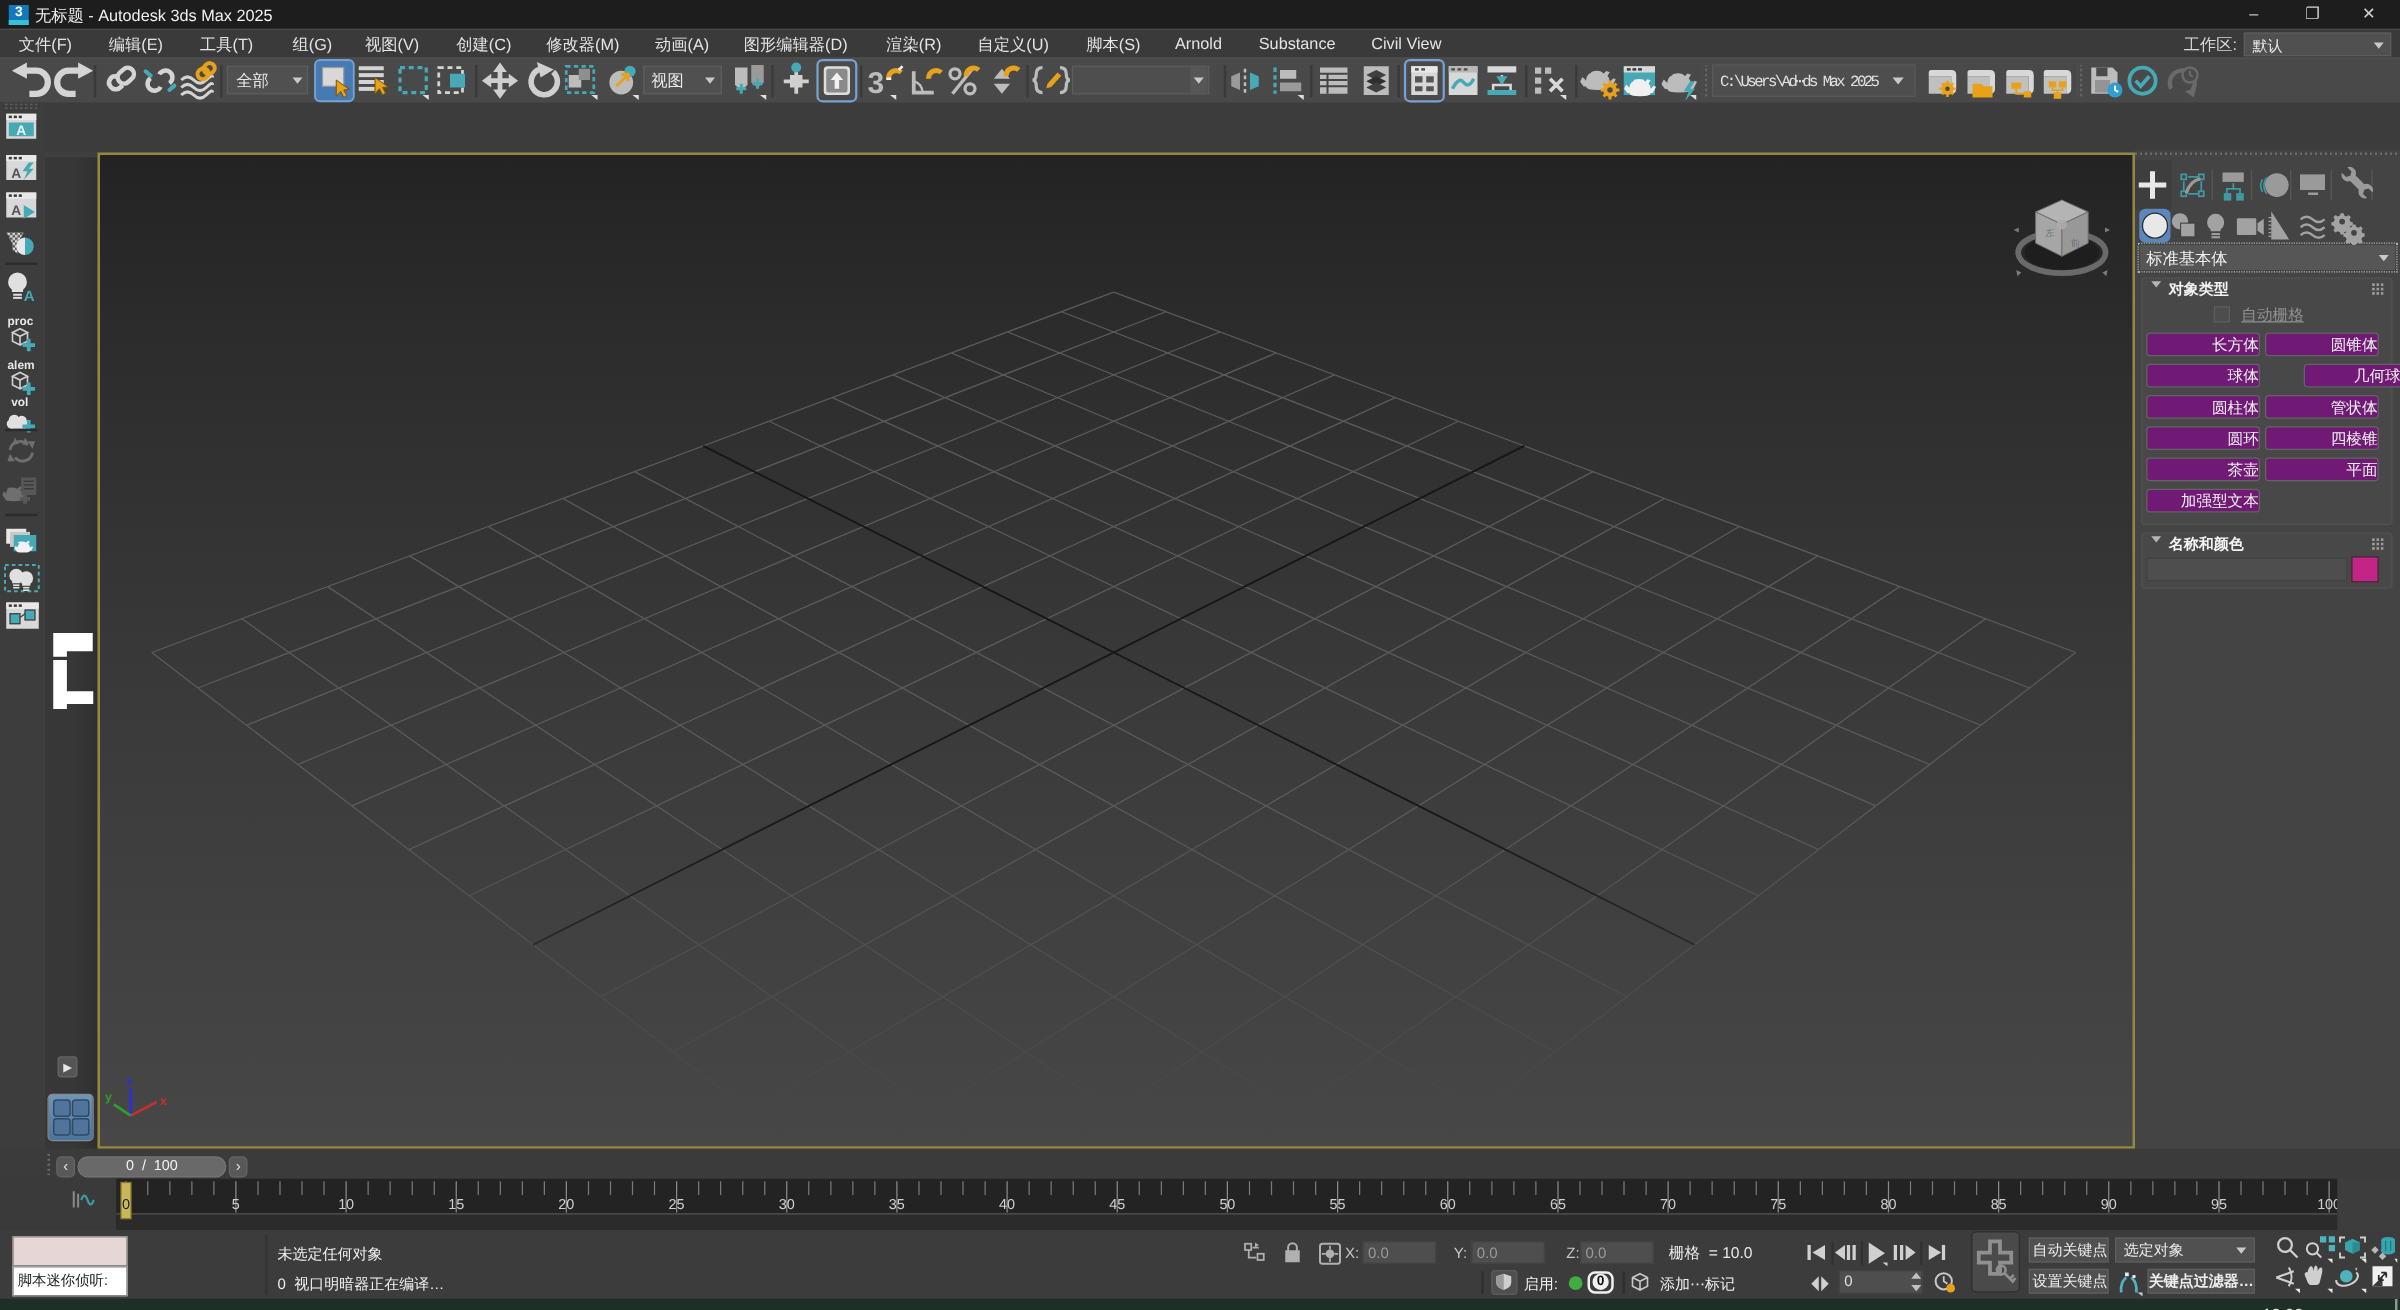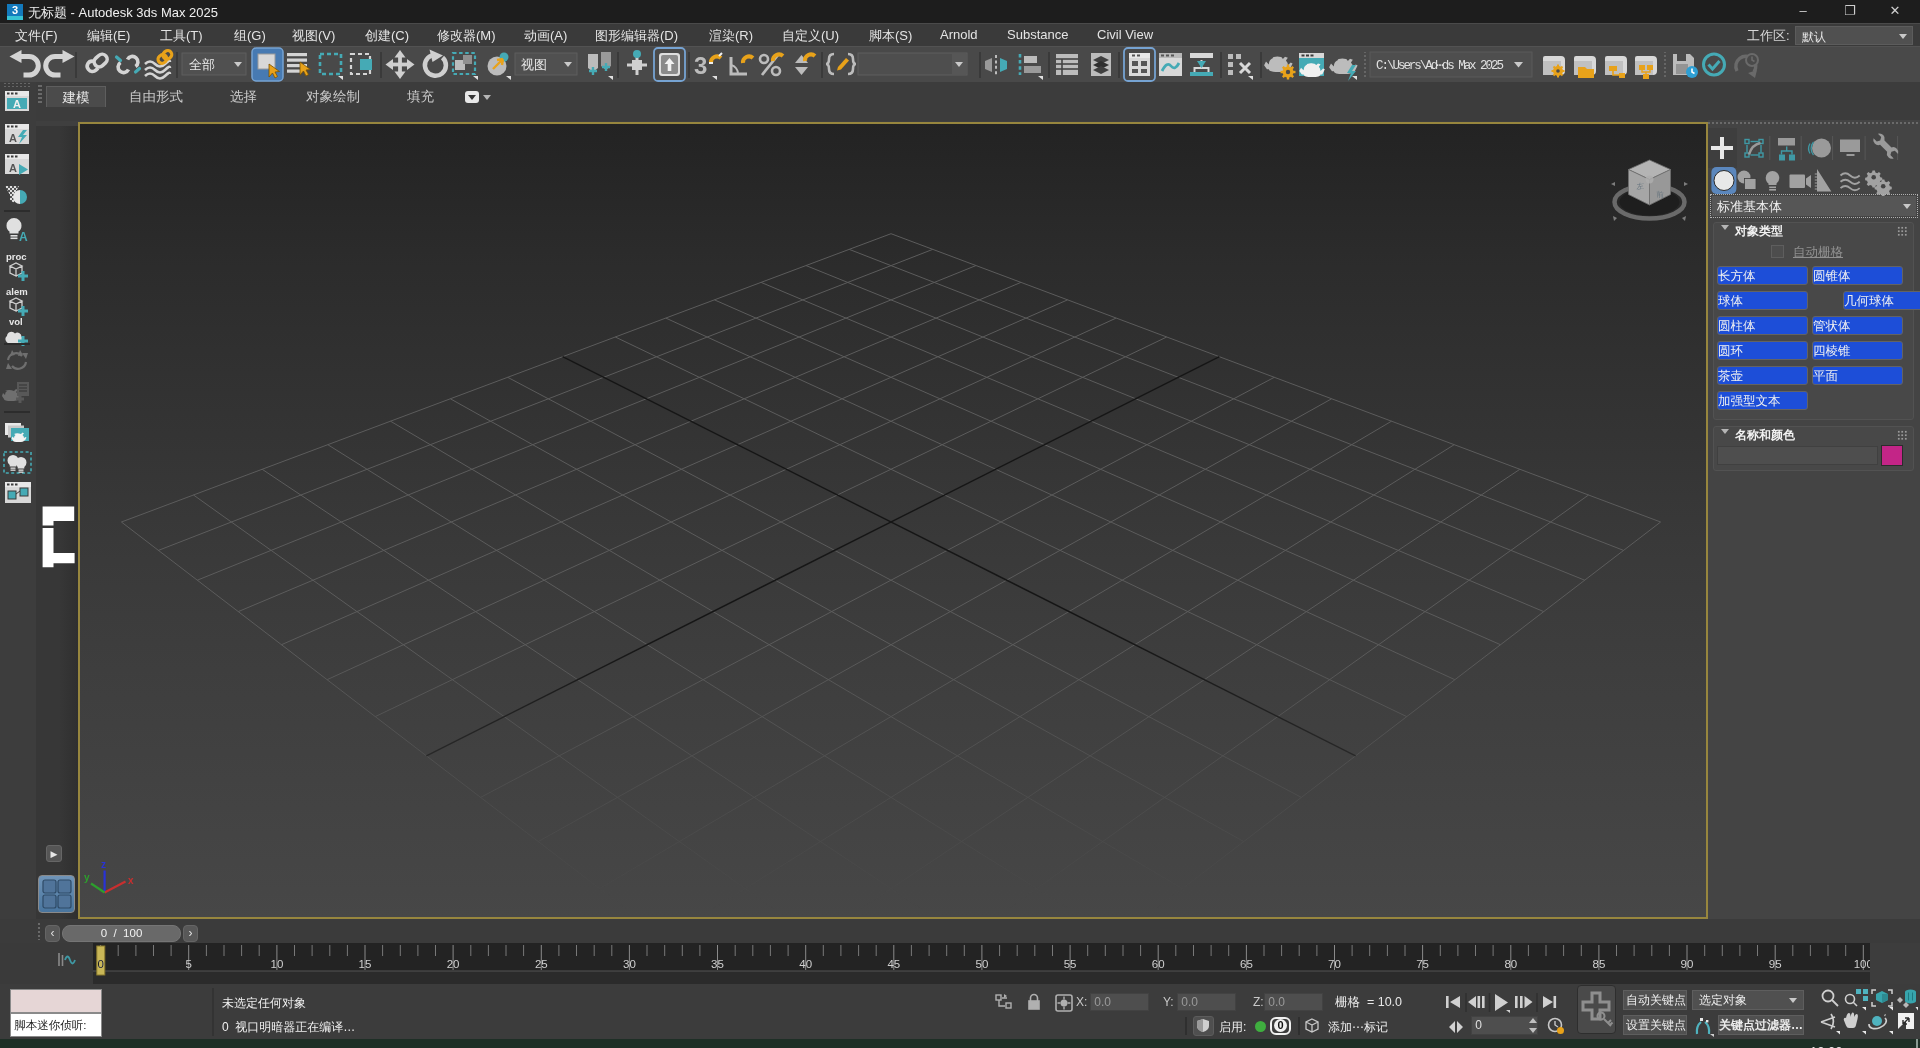--- a/index.html
+++ b/index.html
@@ -35,21 +35,21 @@
 
 
 #leftbar { left:0; top:82px; width:36px; height:837px; background:#3d3d3d; }
 #gapcol { left:36px; top:126px; width:42px; height:793px; background:linear-gradient(90deg,#373737 0 55%,#2f2f2f); }
 
 
 #vpwrap { left:78px; top:122px; width:1630px; height:797px; border:2px solid #97863e; background:linear-gradient(180deg,#232323 0%,#2c2c2c 18%,#3a3a3a 55%,#474747 100%); }
 
 
 #rpanel { left:1708px; top:120px; width:212px; height:864px; background:#444444; }
-.rbtn { position:absolute; width:91px; height:19px; background:#1d4ed8; border:1px solid #636363; border-radius:3px; color:#f0f0f0; font-size:12.5px; text-align:left; line-height:18px; }
+.rbtn { position:absolute; width:91px; height:19px; background:#701a75; border:1px solid #636363; border-radius:3px; color:#f0f0f0; font-size:12.5px; text-align:right; line-height:18px; }
 
 
 #timerow { left:0; top:919px; width:1920px; height:24px; background:#3b3b3b; }
 #ruler { left:93px; top:943px; width:1777px; height:41px; background:#232323; }
 #rulerleft { left:0; top:943px; width:93px; height:41px; background:#3a3a3a; }
 #rulerright { left:1870px; top:943px; width:50px; height:41px; background:#3d3d3d; }
 #statusbar { left:0; top:984px; width:1920px; height:55px; background:#3c3c3c; }
 #taskstrip { left:0; top:1039px; width:1920px; height:9px; background:#1e2f26; overflow:hidden; }
 .sfield { position:absolute; background:#4e4e4e; border:1px solid #424242; color:#9a9a9a; font-size:12px; }
 .stext { position:absolute; color:#dcdcdc; font-size:12px; white-space:nowrap; }
@@ -359,31 +359,20 @@
         </g>
 <circle cx="1714" cy="17.5" r="10.5" fill="none" stroke="#45aab5" stroke-width="3"></circle>
 <path d="M1708.5 17.5 l4 4.5 7 -8" stroke="#45aab5" stroke-width="3" fill="none"></path>
 <path d="M1737 24 a10 10 0 1 1 17 1" stroke="#6a6a6a" stroke-width="3.4" fill="none"></path>
 <path d="M1748 26 l9 -3 -2 8z" fill="#6a6a6a"></path>
 <circle cx="1752" cy="13" r="6" fill="#4a4a4a" stroke="#6a6a6a" stroke-width="2"></circle>
 <path d="M1752 9.5 v3.5 l2.5 1.5" stroke="#6a6a6a" stroke-width="1.6" fill="none"></path>
 </svg>
 </div>
 
-  <div class="abs" id="ribbonrow">
-    <div class="rtab active" style="left:10px; width:60px;">建模</div>
-    <div class="rtab" style="left:76px; width:88px;">自由形式</div>
-    <div class="rtab" style="left:180px; width:55px;">选择</div>
-    <div class="rtab" style="left:253px; width:88px;">对象绘制</div>
-    <div class="rtab" style="left:357px; width:55px;">填充</div>
-    <div style="position:absolute;left:2px;top:3px;width:4px;height:20px;background-image:repeating-linear-gradient(180deg,#6a6a6a 0 2px,transparent 2px 4px);"></div>
-    <div style="position:absolute;left:429px;top:9px;width:14px;height:12px;background:#e8e8e8;border-radius:3px;"></div>
-    <div style="position:absolute;left:432px;top:13px;width:0;height:0;border-left:4px solid transparent;border-right:4px solid transparent;border-top:5px solid #333;"></div>
-    <div style="position:absolute;left:447px;top:13px;width:0;height:0;border-left:4px solid transparent;border-right:4px solid transparent;border-top:5px solid #b5b5b5;"></div>
-  </div>
   <div class="abs" id="ribstrip"></div>
 
   <div class="abs" id="leftbar">
 <svg width="36" height="837" viewBox="0 0 36 837" style="position:absolute;left:0;top:0;" font-family="Liberation Sans">
 <defs>
 <pattern id="dotsL" width="4" height="4" patternUnits="userSpaceOnUse">
             <rect x="0" y="0" width="2" height="2" fill="#666"></rect>
           </pattern>
 <pattern id="checker" width="4" height="4" patternUnits="userSpaceOnUse">
             <rect width="4" height="4" fill="#ddd"></rect>

